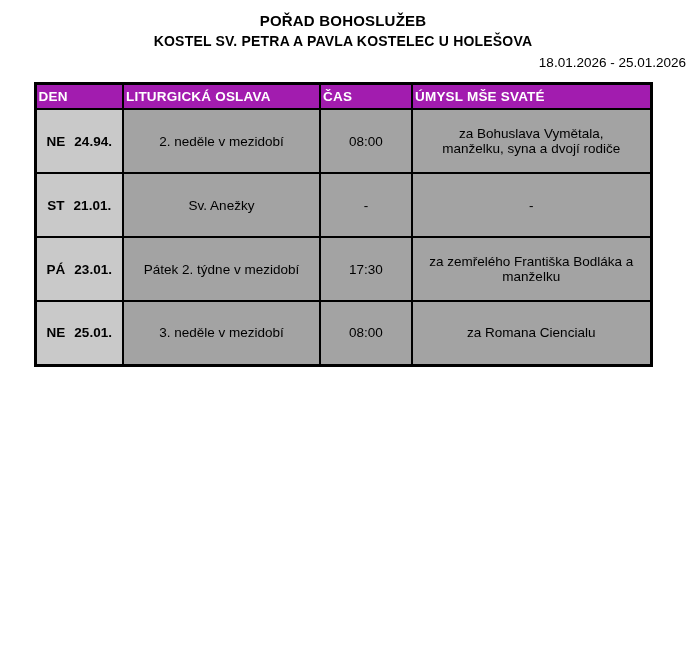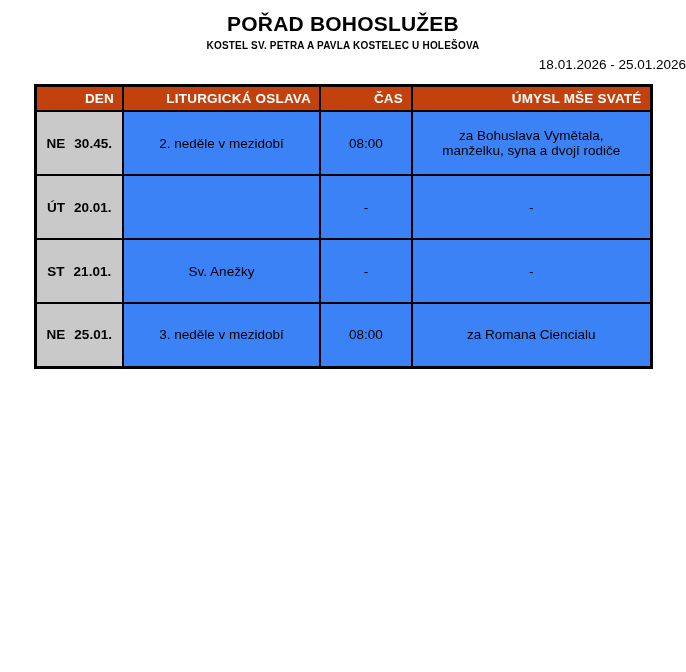--- a/index.html
+++ b/index.html
@@ -11,64 +11,64 @@
   }
   .page {
     width: 686px;
     height: 672px;
     box-sizing: border-box;
     padding-top: 12px;
     background: #ffffff;
   }
   .doc-title {
     text-align: center;
-    font-size: 21px;
+    font-size: 15px;
     font-weight: bold;
     margin: 0 0 4px 0;
     letter-spacing: 0.2px;
   }
   .doc-subtitle {
     text-align: center;
-    font-size: 10px;
+    font-size: 14px;
     font-weight: bold;
     margin: 0 0 6px 0;
     letter-spacing: 0.2px;
   }
   .doc-daterange {
     text-align: right;
     font-size: 13.5px;
     font-weight: normal;
     margin: 0 0 12px 0;
   }
   table.schedule {
     width: 616px;
     margin: 0 auto;
     border-collapse: collapse;
     table-layout: fixed;
     border: 3px solid #000000;
   }
   table.schedule th {
-    background: #c2410c;
+    background: #a21caf;
     color: #ffffff;
     font-size: 13.5px;
     font-weight: bold;
-    padding: 4px 8px;
+    padding: 4px 2px;
     border: 2px solid #000000;
-    text-align: right;
+    text-align: left;
     letter-spacing: 0.2px;
   }
   table.schedule td {
     border: 2px solid #000000;
     height: 64px;
     text-align: center;
     vertical-align: middle;
     font-size: 13.5px;
     padding: 2px 16px;
     box-sizing: border-box;
-    background: #3b82f6;
+    background: #a3a3a3;
   }
   table.schedule td.day-cell {
     background: #c9c9c9;
     font-weight: bold;
     padding: 2px 4px;
   }
   .day-wrap {
     display: flex;
     justify-content: center;
     align-items: center;
@@ -99,54 +99,54 @@
         <th>ČAS</th>
         <th>ÚMYSL MŠE SVATÉ</th>
       </tr>
     </thead>
     <tbody>
 
       <tr>
         <td class="day-cell">
           <span class="day-wrap">
             <span>NE</span>
-            <span>30.45.</span>
+            <span>24.94.</span>
           </span>
         </td>
         <td>2. neděle v mezidobí</td>
         <td>08:00</td>
         <td>za Bohuslava Vymětala, manželku, syna a dvojí rodiče</td>
       </tr>
 
 
-      <tr>
-        <td class="day-cell">
-          <span class="day-wrap">
-            <span>ÚT</span>
-            <span>20.01.</span>
-          </span>
-        </td>
-        <td></td>
-        <td>-</td>
-        <td>-</td>
-      </tr>
 
       <tr>
         <td class="day-cell">
           <span class="day-wrap">
             <span>ST</span>
             <span>21.01.</span>
           </span>
         </td>
         <td>Sv. Anežky</td>
         <td>-</td>
         <td>-</td>
       </tr>
 
 
+      <tr>
+        <td class="day-cell">
+          <span class="day-wrap">
+            <span>PÁ</span>
+            <span>23.01.</span>
+          </span>
+        </td>
+        <td>Pátek 2. týdne v mezidobí</td>
+        <td>17:30</td>
+        <td>za zemřelého Františka Bodláka a manželku</td>
+      </tr>
 
 
       <tr>
         <td class="day-cell">
           <span class="day-wrap">
             <span>NE</span>
             <span>25.01.</span>
           </span>
         </td>
         <td>3. neděle v mezidobí</td>

